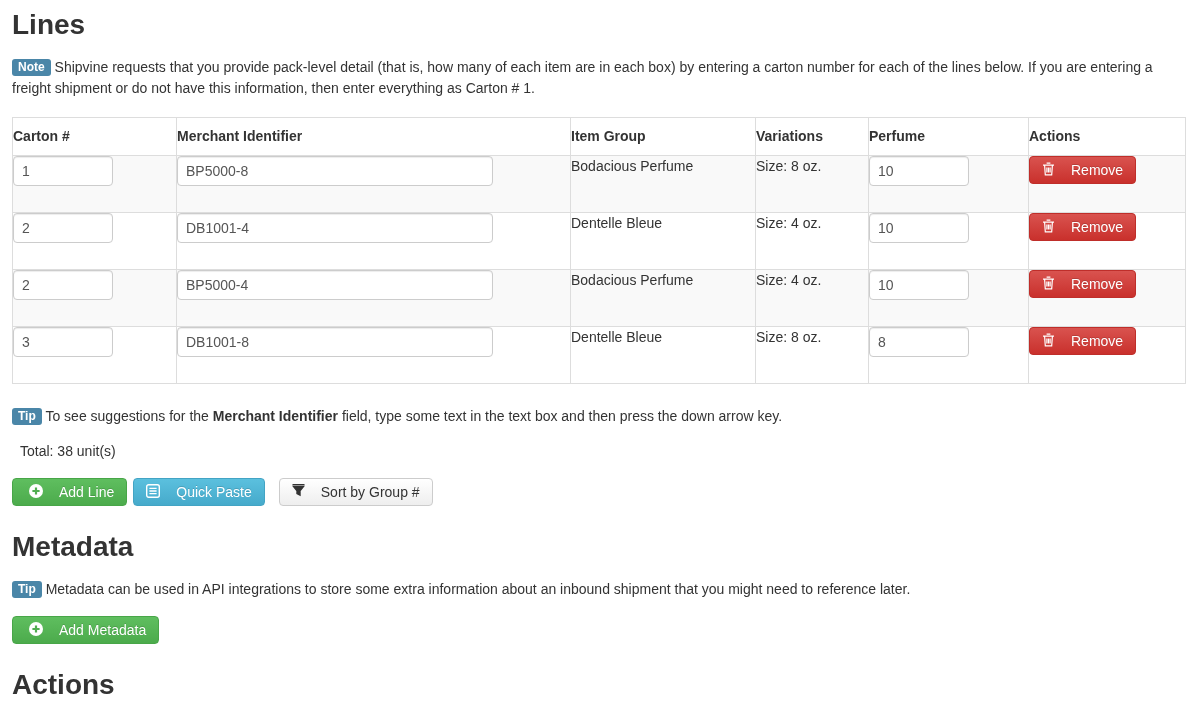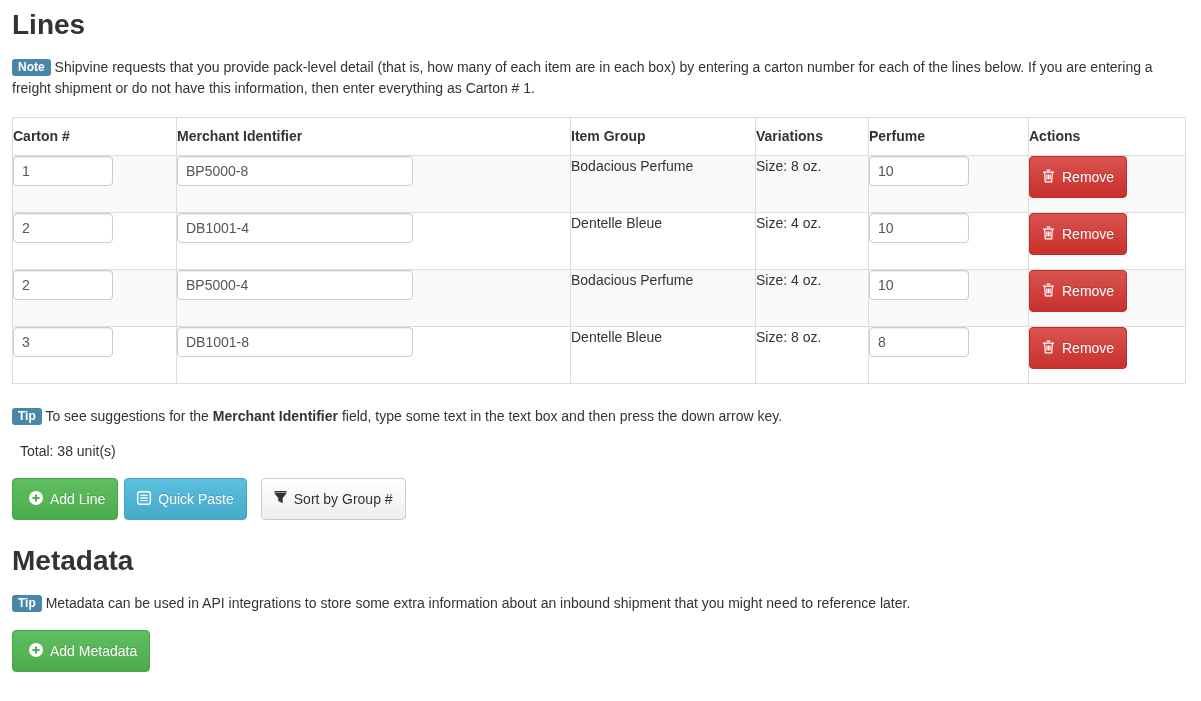--- a/index.html
+++ b/index.html
@@ -65,27 +65,27 @@
     border-radius: 4px;
     padding: 4px 8px;
     font-family: "Liberation Sans", sans-serif;
     font-size: 14px;
     color: #555;
     background: #fff;
     box-shadow: inset 0 1px 1px rgba(0,0,0,0.075);
     outline: none;
   }
   .carton-input, .quantity-input { width: 100px; }
-  .merchant-input { width: 236px; }
+  .merchant-input { width: 316px; }
   
   .btn {
     display: inline-flex;
     align-items: center;
-    gap: 7px;
-    height: 42px;
+    gap: 16px;
+    height: 28px;
     padding: 0 12px;
     border-radius: 4px;
     font-family: "Liberation Sans", sans-serif;
     font-size: 14px;
     color: #fff;
     border: 1px solid transparent;
     cursor: pointer;
     line-height: 1;
     text-shadow: 0 -1px 0 rgba(0,0,0,0.15);
     vertical-align: middle;

